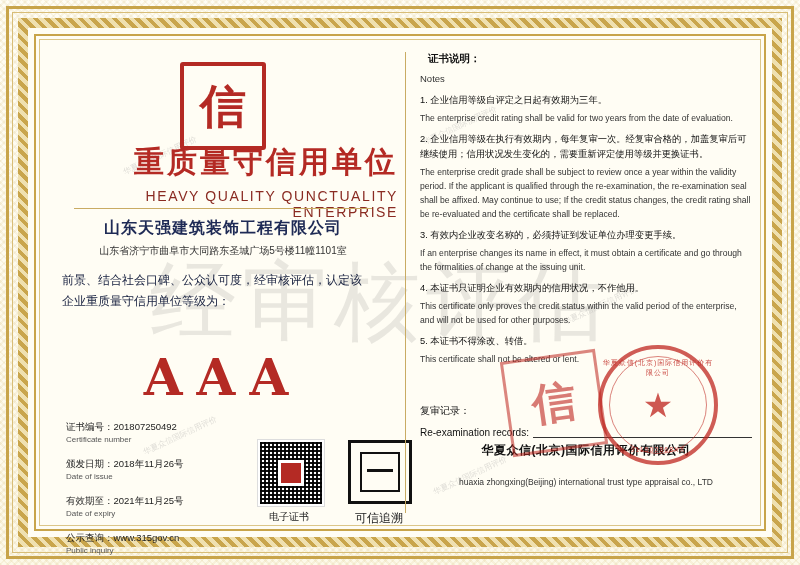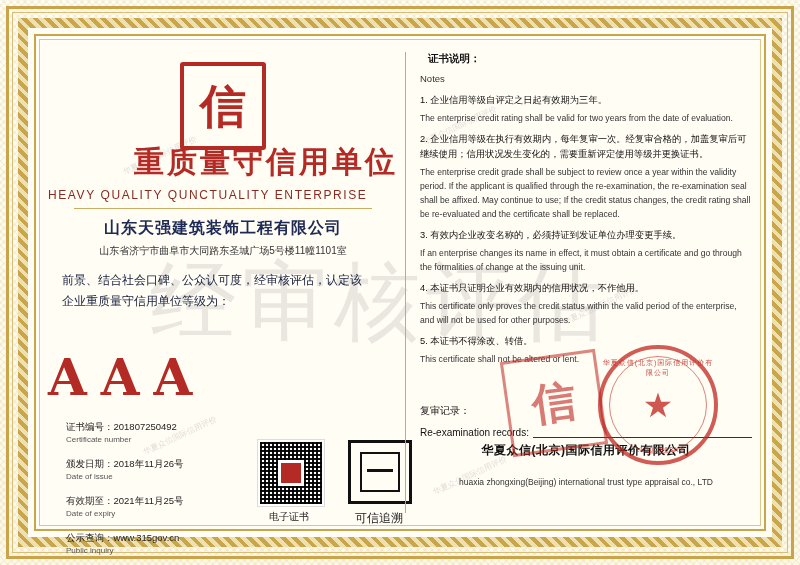--- a/index.html
+++ b/index.html
@@ -44,34 +44,34 @@
 
   
   .logo{position:absolute;left:50%;transform:translateX(-50%);top:14px;
         width:78px;height:80px;border:4px solid #b42a24;border-radius:3px;
         color:#b42a24;display:flex;align-items:center;justify-content:center;}
   .logo .glyph{font-family:"DejaVu Serif",serif;font-size:46px;font-weight:700;line-height:1;}
 
   .title-cn{position:absolute;top:94px;width:100%;text-align:right;
             font-family:Liberation Serif, serif;font-weight:700;color:#b42a24;
             font-size:30px;letter-spacing:3px;}
-  .title-en{position:absolute;top:140px;width:100%;text-align:left;
-            color:#8a2b22;font-size:12px;letter-spacing:1.6px;}
+  .title-en{position:absolute;top:140px;width:100%;text-align:right;
+            color:#8a2b22;font-size:14px;letter-spacing:1.6px;}
   .rule{position:absolute;top:160px;left:26px;right:26px;height:1px;background:#c9ab63;}
 
   .company{position:absolute;top:170px;width:100%;text-align:center;
            font-family:"DejaVu Serif",serif;font-weight:700;color:#1e2a55;font-size:16px;letter-spacing:1px;}
   .address{position:absolute;top:196px;width:100%;text-align:center;color:#333;font-size:10px;}
 
   .body-txt{position:absolute;top:222px;left:14px;right:14px;color:#17203f;
             font-size:12px;line-height:21px;text-align:justify;}
   .body-txt p{margin:0;}
   .body-txt .indent{text-indent:24px;}
 
-  .grade{position:absolute;top:300px;width:100%;text-align:left;
+  .grade{position:absolute;top:300px;width:100%;text-align:center;
          font-family:"DejaVu Serif",serif;color:#b42a24;font-size:50px;font-weight:700;letter-spacing:14px;}
 
   .fields{position:absolute;left:18px;top:372px;width:180px;font-size:9.5px;color:#222;}
   .field{margin-bottom:11px;line-height:13px;}
   .field .cn{display:block;}
   .field .en{display:block;color:#555;font-size:8px;}
 
   .qr{position:absolute;left:210px;top:392px;width:62px;height:62px;
       background:
         repeating-linear-gradient(0deg,#111 0 2px,#fff 2px 4px),

